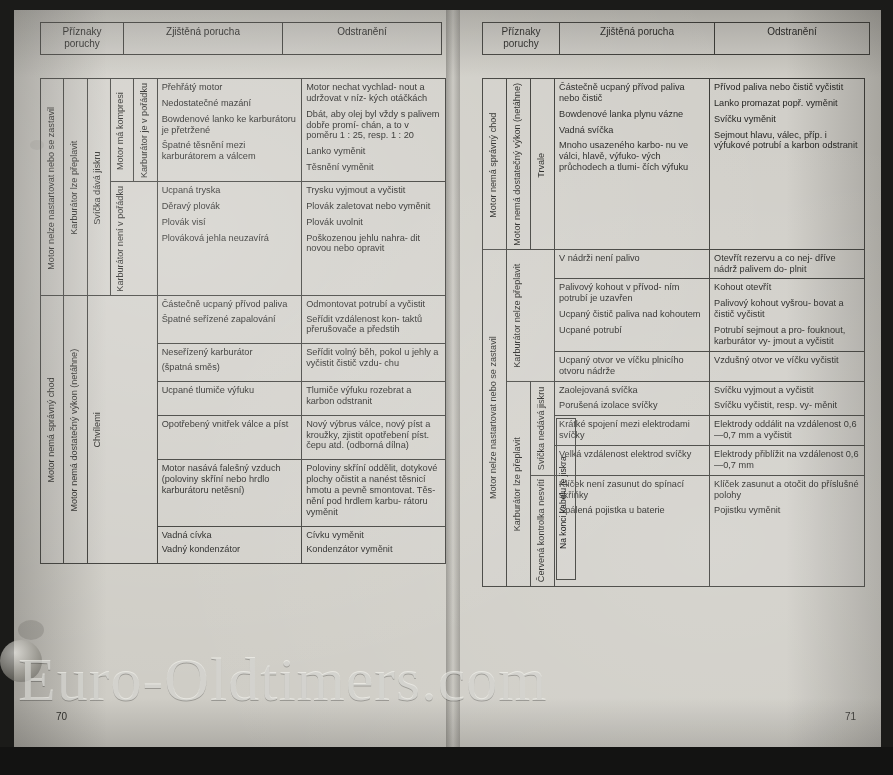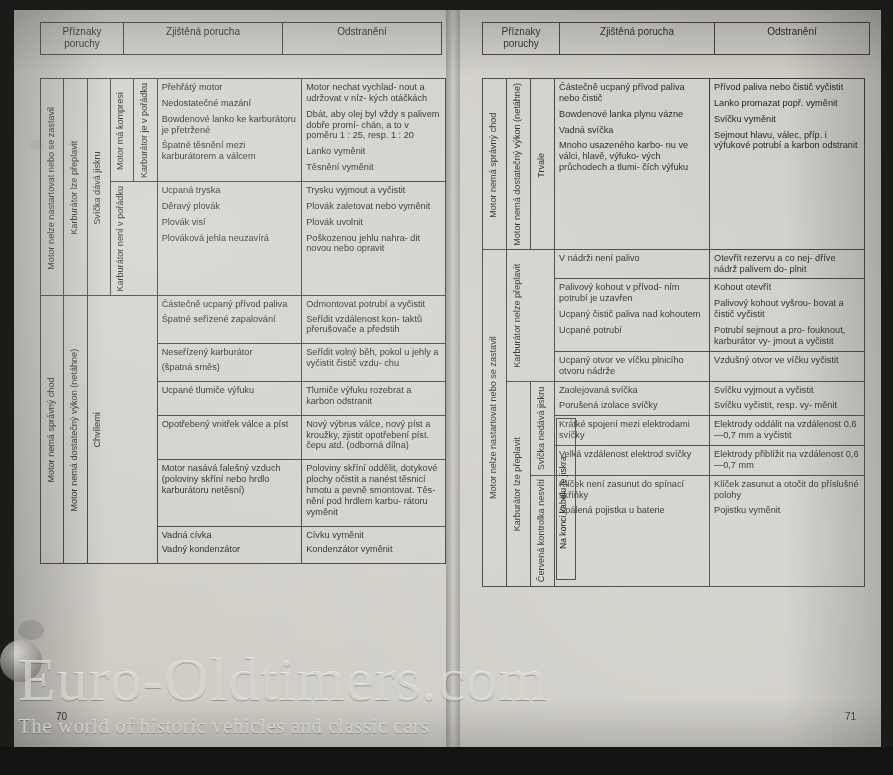--- a/index.html
+++ b/index.html
@@ -325,20 +325,19 @@
         border:1px solid #3a3a36;background:rgba(255,255,255,0.06);z-index:3;">
       <div class="vert" style="height:100%;font-size:8.6px;line-height:1.05;white-space:normal;text-align:center;">Na konci kabelu je jiskra</div>
     </div>
 
     <div class="pgnum" id="pgR">71</div>
   </div>
 
   <div id="wmball"></div>
   <div id="wm">
     <div class="big">Euro-Oldtimers.com</div>
-    <div class="small">The world of historic vehicles and classic cars</div>
   </div>
 
   <div class="dark-edge" id="eL"></div>
   <div class="dark-edge" id="eR"></div>
   <div class="dark-edge" id="eT"></div>
   <div class="dark-edge" id="eB"></div>
 </div>
 
 </body></html>

